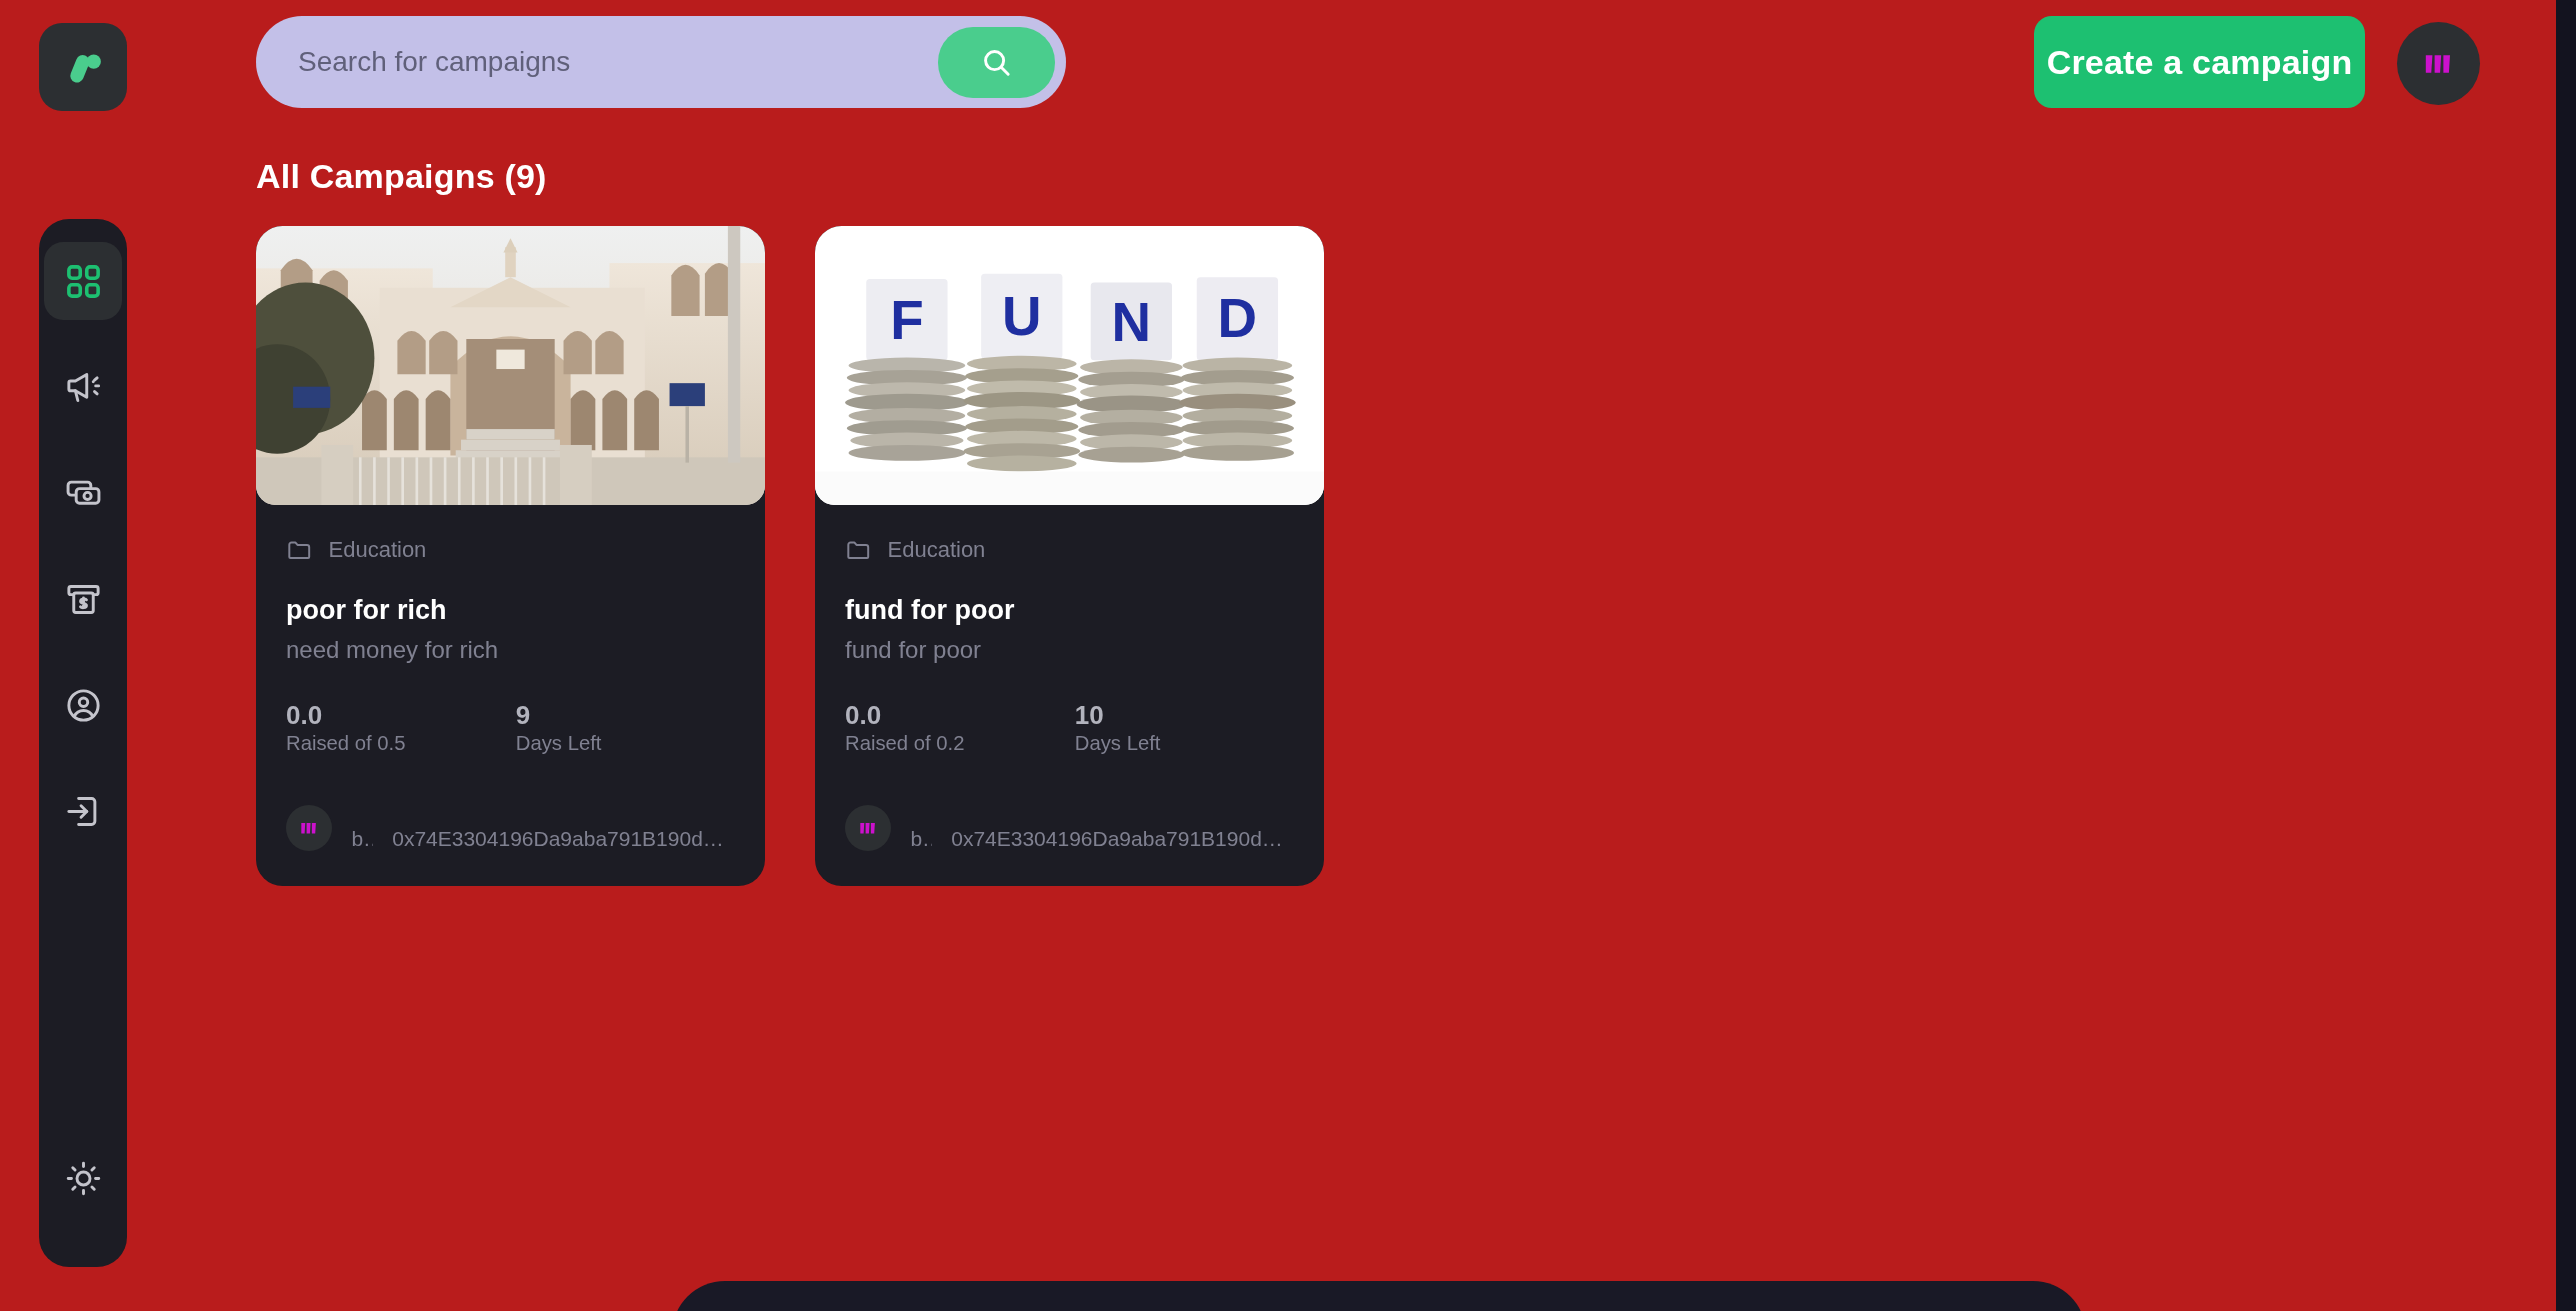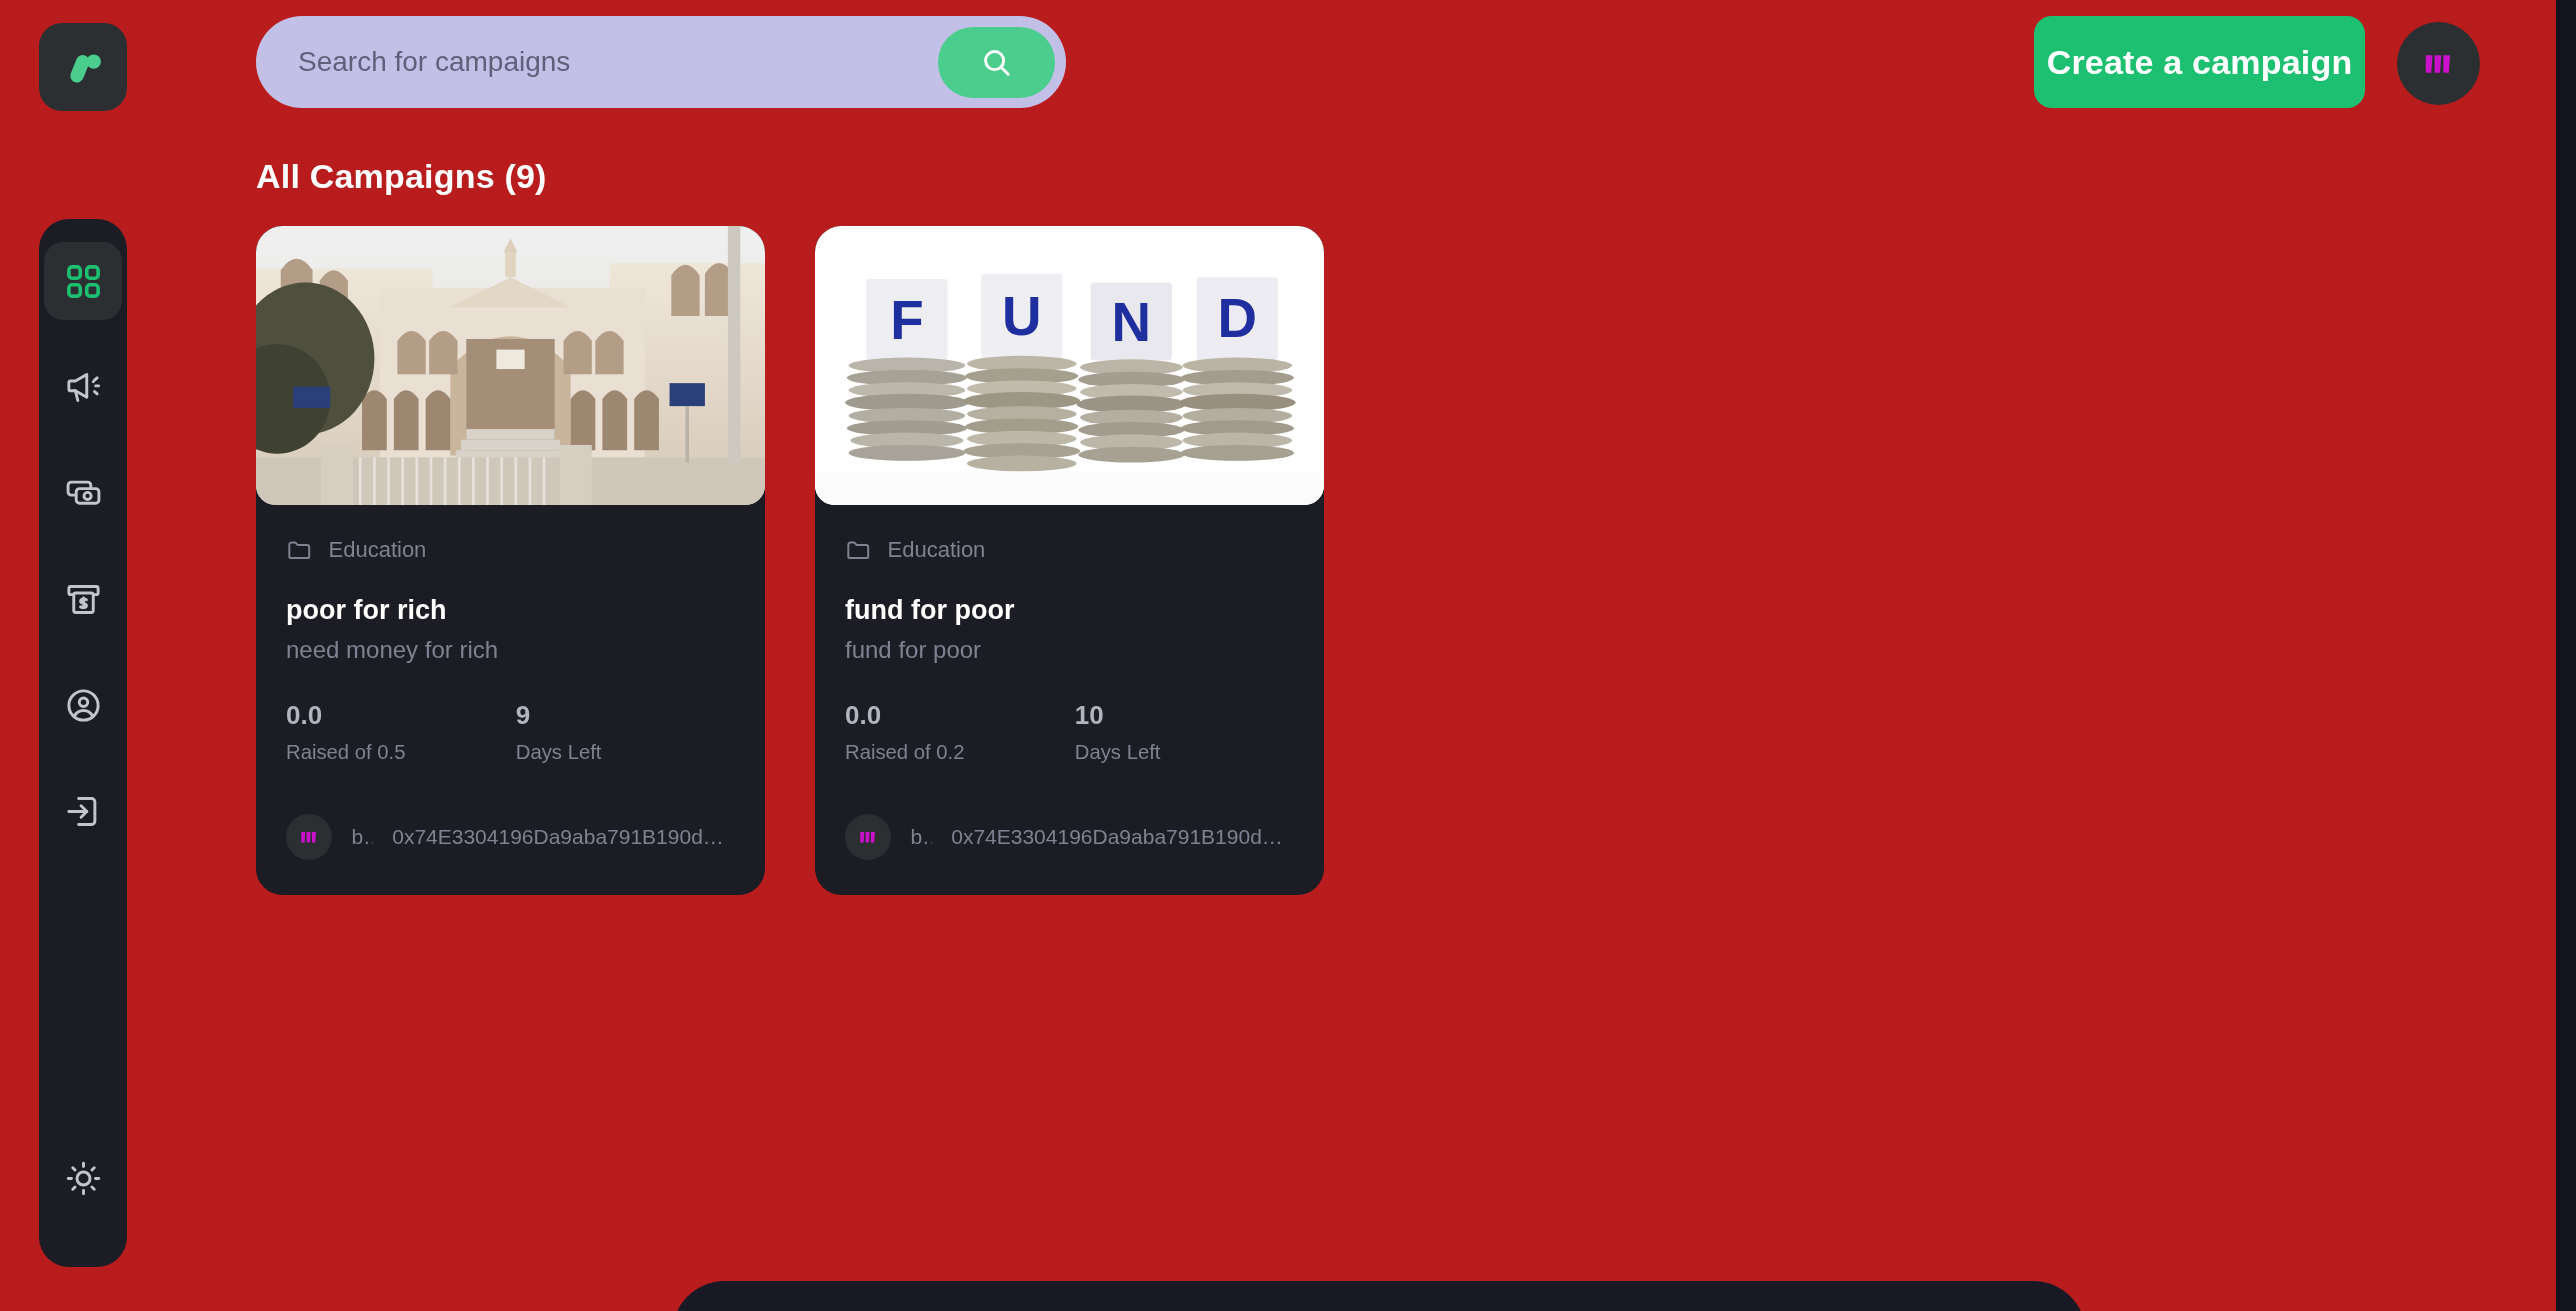--- a/index.html
+++ b/index.html
@@ -97,22 +97,22 @@
     white-space:nowrap; overflow:hidden; text-overflow:ellipsis;
   }
   .card-desc {
     font-size:24px; color:#808191; margin-top:8.8px; line-height:1.25;
     white-space:nowrap; overflow:hidden; text-overflow:ellipsis;
   }
   .stats { display:flex; margin-top:35px; }
   .stat { flex:1 1 0; }
   .stat.right { text-align:left; padding-left:10.6px; }
   .stat-val { font-size:26px; font-weight:bold; color:#b2b3bd; line-height:1.2; }
-  .stat-lbl { font-size:20.3px; color:#808191; margin-top:9px; line-height:1.2; }
-  .owner-row { display:flex; align-items:center; gap:19.4px; margin-top:50px; }
+  .stat-lbl { font-size:20.3px; color:#808191; margin-top:0; line-height:1.2; }
+  .owner-row { display:flex; align-items:flex-end; gap:19.4px; margin-top:50px; }
   .owner-av {
     width:46px; height:46px; border-radius:50%; background:#2c2f32;
     display:flex; align-items:center; justify-content:center; flex:0 0 auto;
   }
   .owner-text {
     font-size:21px; color:#808191;
     white-space:nowrap; overflow:hidden; text-overflow:ellipsis;
   }
   .bottom-curve {
     position:absolute; left:672px; top:1281px;

